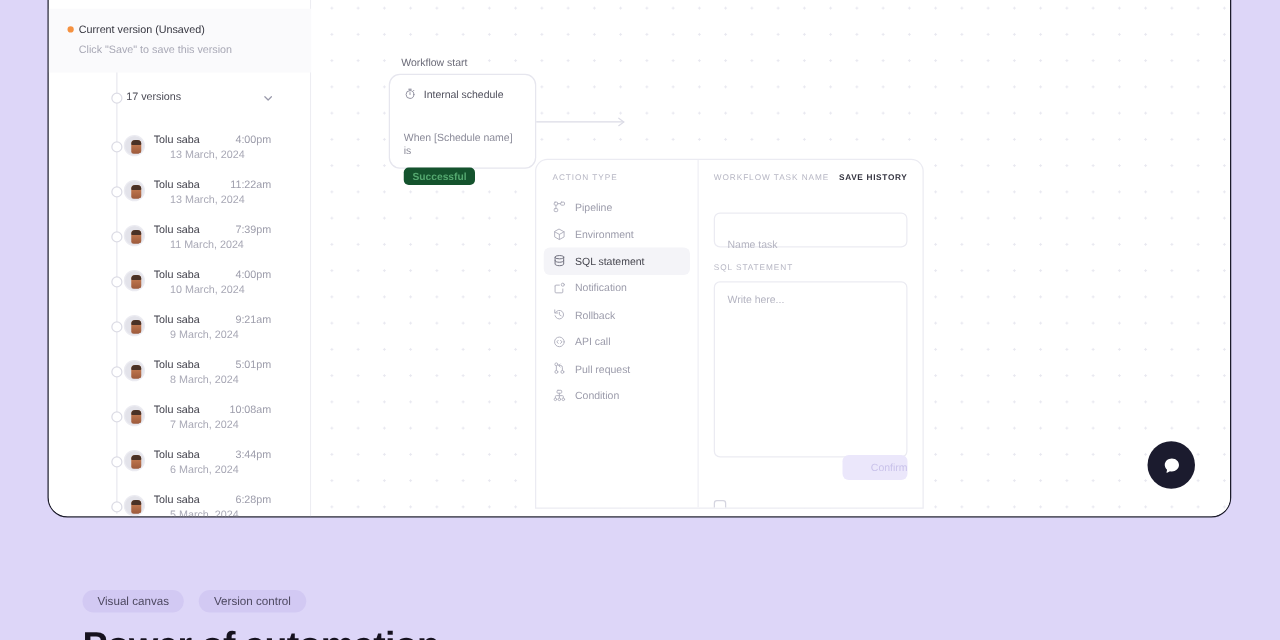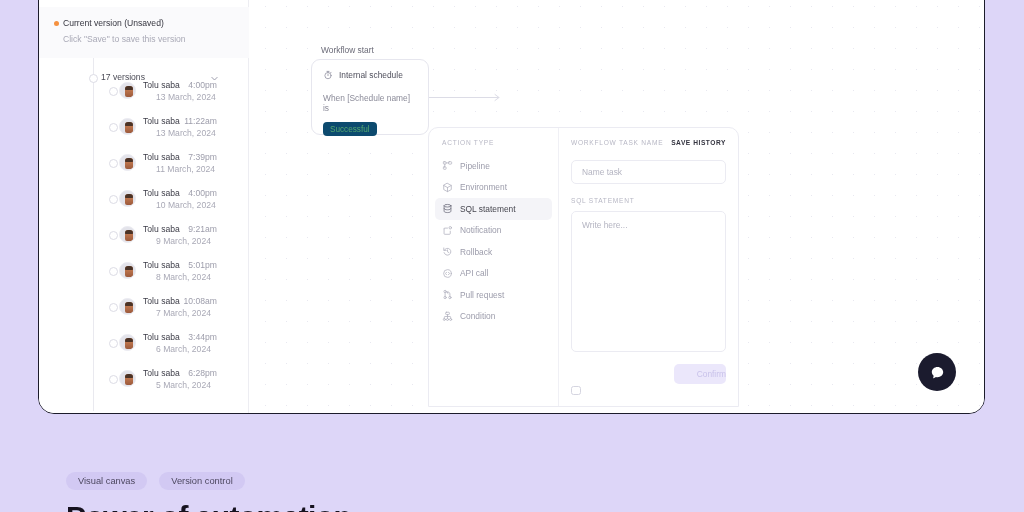--- a/index.html
+++ b/index.html
@@ -58,21 +58,21 @@
     position: absolute; left: 50px;
     width: 9px; height: 9px; border-radius: 50%;
     background: #ffffff; border: 1px solid #dcdce5;
   }
   .chevron {
     position: absolute; right: 14px; top: 7px;
     width: 9px; height: 9px;
   }
   .chevron svg { display: block; }
 
-  .vlist { position: absolute; left: 0; top: 109px; width: 194px; padding-left: 20px; }
+  .vlist { position: absolute; left: 0; top: 135px; width: 194px; }
   .vrow { position: relative; height: 36px; }
   .avatar {
     position: absolute; left: 60px; top: 6px;
     width: 17px; height: 17px; border-radius: 50%;
     background: #e3e3ea;
     border: 1.5px solid #ebebf1;
     overflow: hidden;
   }
   .avatar .face {
     position: absolute; left: 4.5px; top: 3px;
@@ -113,25 +113,25 @@
   .trigger-node {
     position: absolute; left: 62px; top: 92px;
     width: 118px; height: 76px;
     background: #ffffff;
     border: 1px solid #e6e6ee;
     border-radius: 9px;
     padding: 10px 11px;
   }
   .tn-head { display: flex; align-items: flex-start; gap: 6px; }
   .tn-head .lbl { font-size: 8.4px; color: #4f4f5c; }
-  .tn-sub { margin-top: 13px; font-size: 8.4px; color: #8b8b99; }
+  .tn-sub { margin-top: 25px; font-size: 8.4px; color: #8b8b99; }
   .badge {
     display: inline-block; margin-top: 9px;
     padding: 2.5px 7px; border-radius: 4px;
-    background: #0c4a6e; color: #54a86f; font-size: 8.2px;
+    background: #14532d; color: #54a86f; font-size: 8.2px; font-weight: bold;
   }
 
   .connector { position: absolute; left: 180px; top: 126px; width: 76px; height: 9px; }
 
   .add-action {
     position: absolute; left: 256px; top: 92px;
     width: 118px; height: 76px;
     border: 1px dashed #d8d8e3;
     border-radius: 9px;
     background: rgba(255,255,255,0.6);
@@ -168,24 +168,24 @@
   .at-item.selected { background: #f4f4f8; }
   .at-item.selected .lbl { color: #46464f; }
 
   .am-right { flex: 1; padding: 11px 12px 0 12px; position: relative; }
   .am-rowhead { display: flex; justify-content: space-between; align-items: baseline; }
   .am-save {
     font-size: 6.6px; letter-spacing: .55px; color: #33333f;
     font-weight: bold; text-transform: uppercase;
   }
   .field {
-    margin-top: 14px; width: 100%; height: 24px;
+    margin-top: 24px; width: 100%; height: 24px;
     border: 1px solid #ebebf2; border-radius: 5px;
     font-size: 8.4px; color: #b4b4c1;
-    padding: 0 10px; line-height: 22px;
+    padding: 13px 10px; line-height: 22px;
     background: #fff;
   }
   .sql-caption { margin-top: 13px; }
   .textarea {
     margin-top: 7px; width: 100%; height: 141px;
     border: 1px solid #ebebf2; border-radius: 5px;
     font-size: 8.4px; color: #b4b4c1;
     padding: 8px 10px;
     background: #fff;
   }

